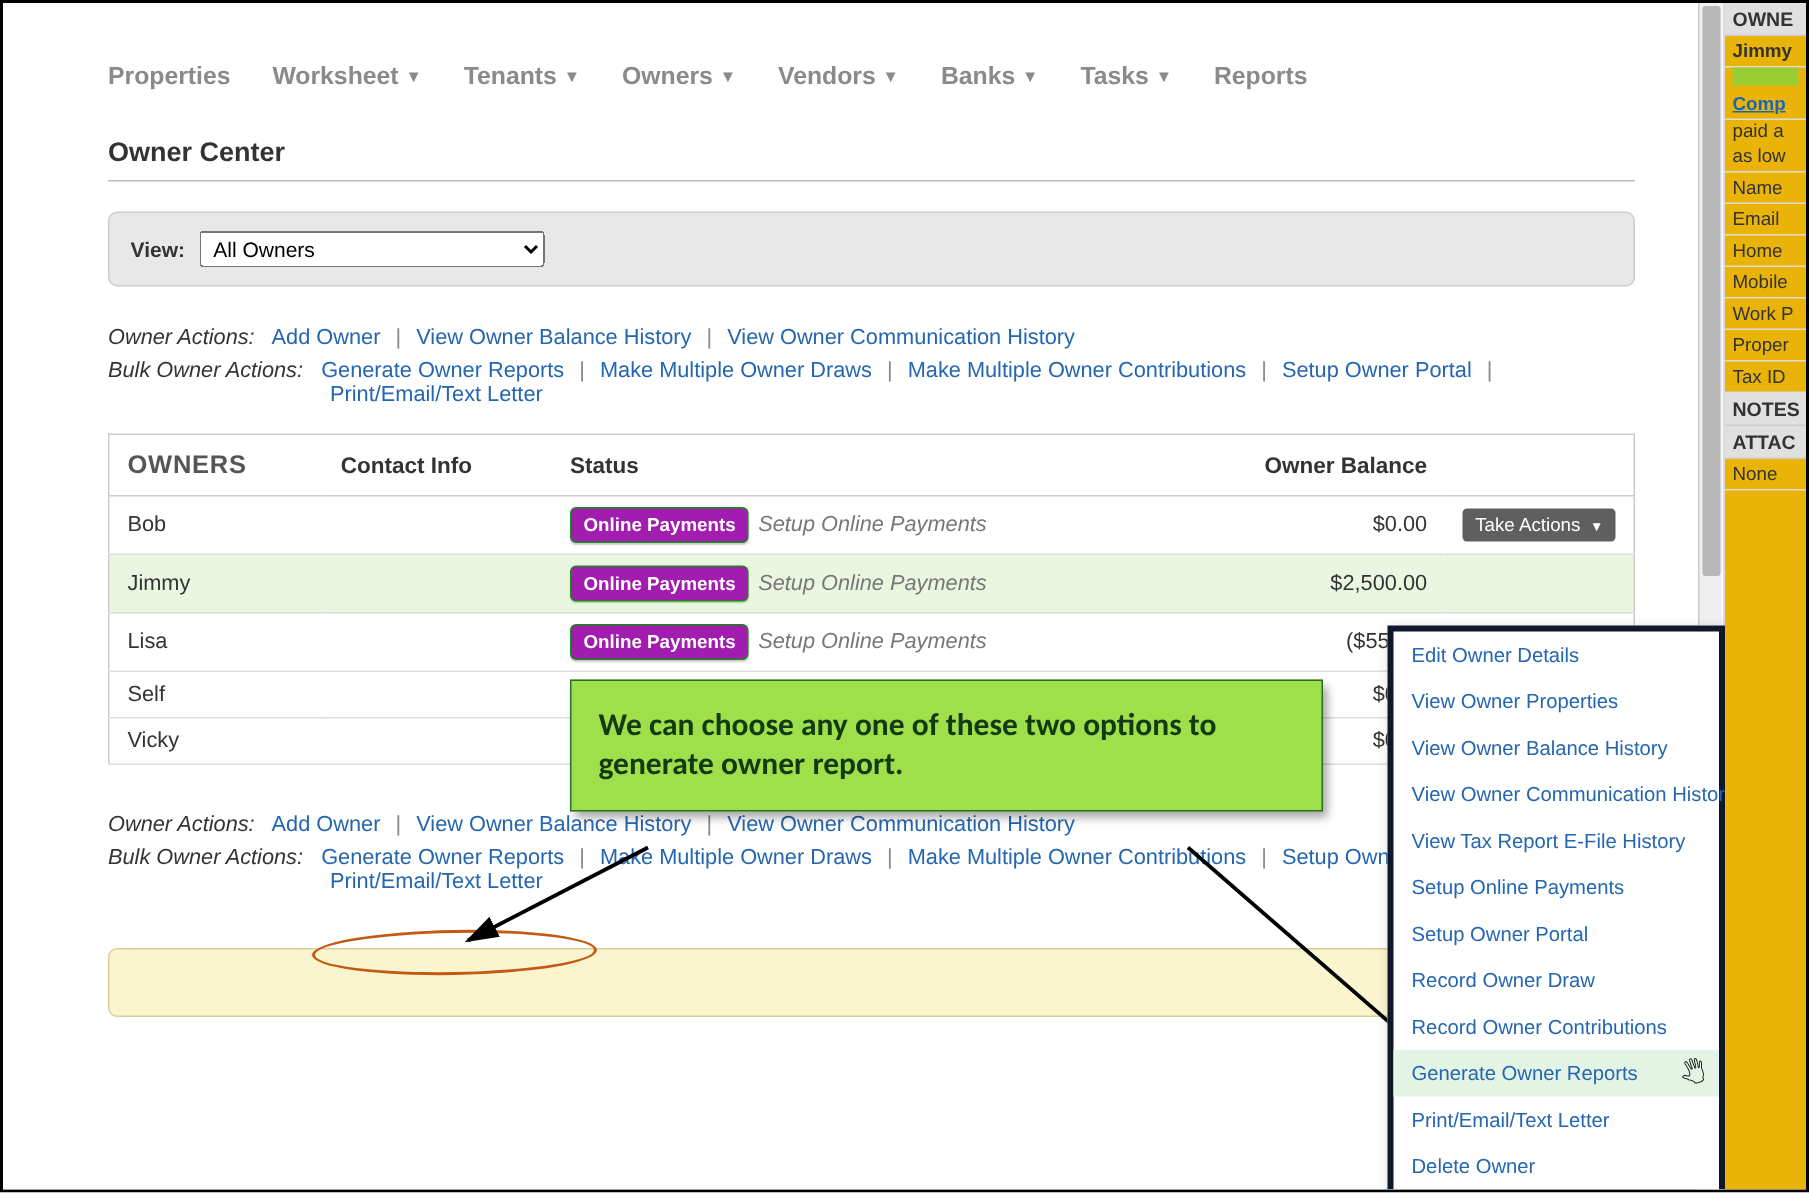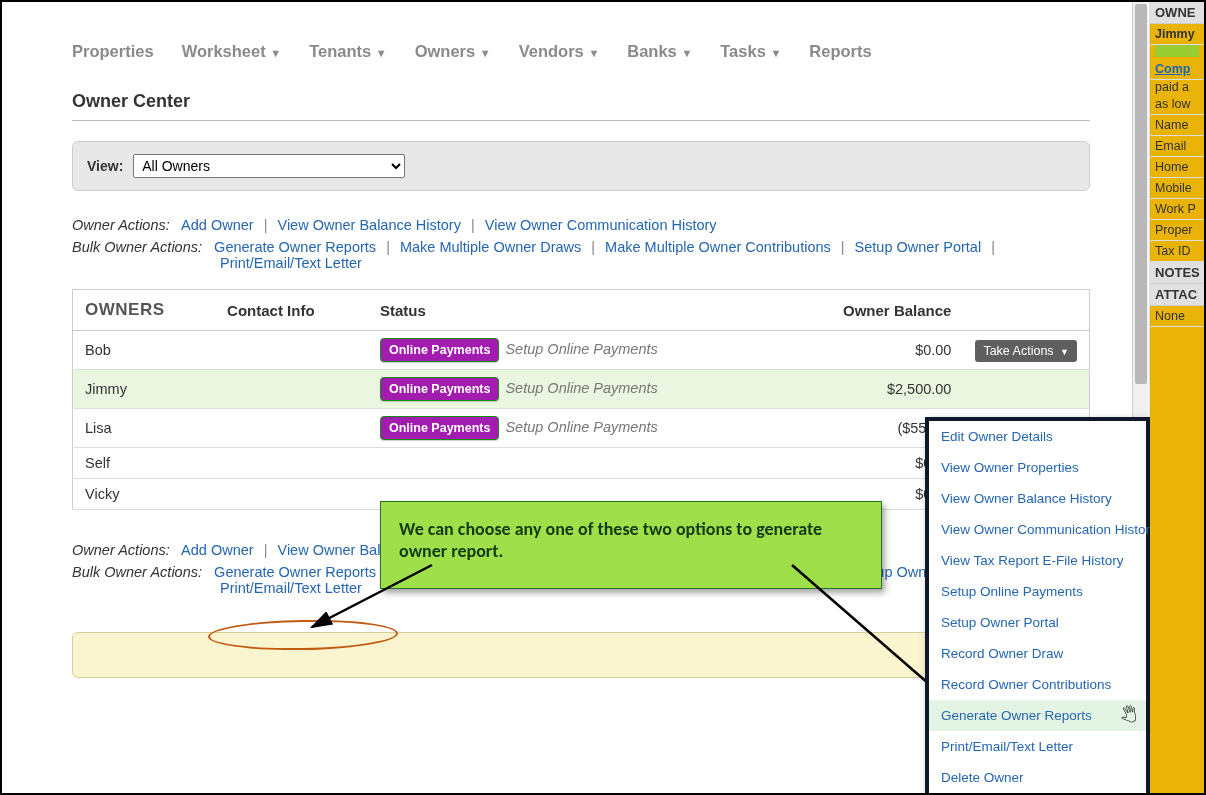--- a/index.html
+++ b/index.html
@@ -99,21 +99,21 @@
     background: #e8e8e8;
     border: 1px solid #ccc;
     border-radius: 6px;
     padding: 12px 14px;
     margin-bottom: 26px;
   }
   .view-bar label { font-weight: bold; margin-right: 6px; }
   .view-bar select {
     font-size: 14px;
     padding: 2px 4px;
-    width: 272px;
+    width: 230px;
   }
   .action-line { margin: 6px 0; font-size: 14.5px; }
   .action-line .lbl { font-style: italic; color: #333; }
   .action-line a { color: #2566b0; text-decoration: none; text-align: right; }
   .sep { color: #888; margin: 0 6px; }
   .indent-wrap { margin-left: 148px; }
   .indent-wrap2 { margin-left: 148px; }
 
   table.owners {
     width: 100%;
@@ -203,28 +203,28 @@
     right: 8px;
     top: 4px;
     font-size: 15px;
     color: #000;
   }
 
   
   .callout {
     position: absolute;
     left: 378px;
-    top: 499px;
+    top: 451px;
     width: 502px;
     height: 88px;
     background: #9fe04a;
     border: 1.5px solid #2a6e2a;
     box-shadow: 3px 4px 6px rgba(0,0,0,.35);
     padding: 16px 18px;
-    font-size: 18px;
+    font-size: 21px;
     font-weight: bold;
     color: #143a14;
     z-index: 20;
     font-family: Calibri, Arial, sans-serif;
   }
   
   .arrow-svg { position: absolute; z-index: 21; pointer-events:none; }
   
   .oval {
     position: absolute;

